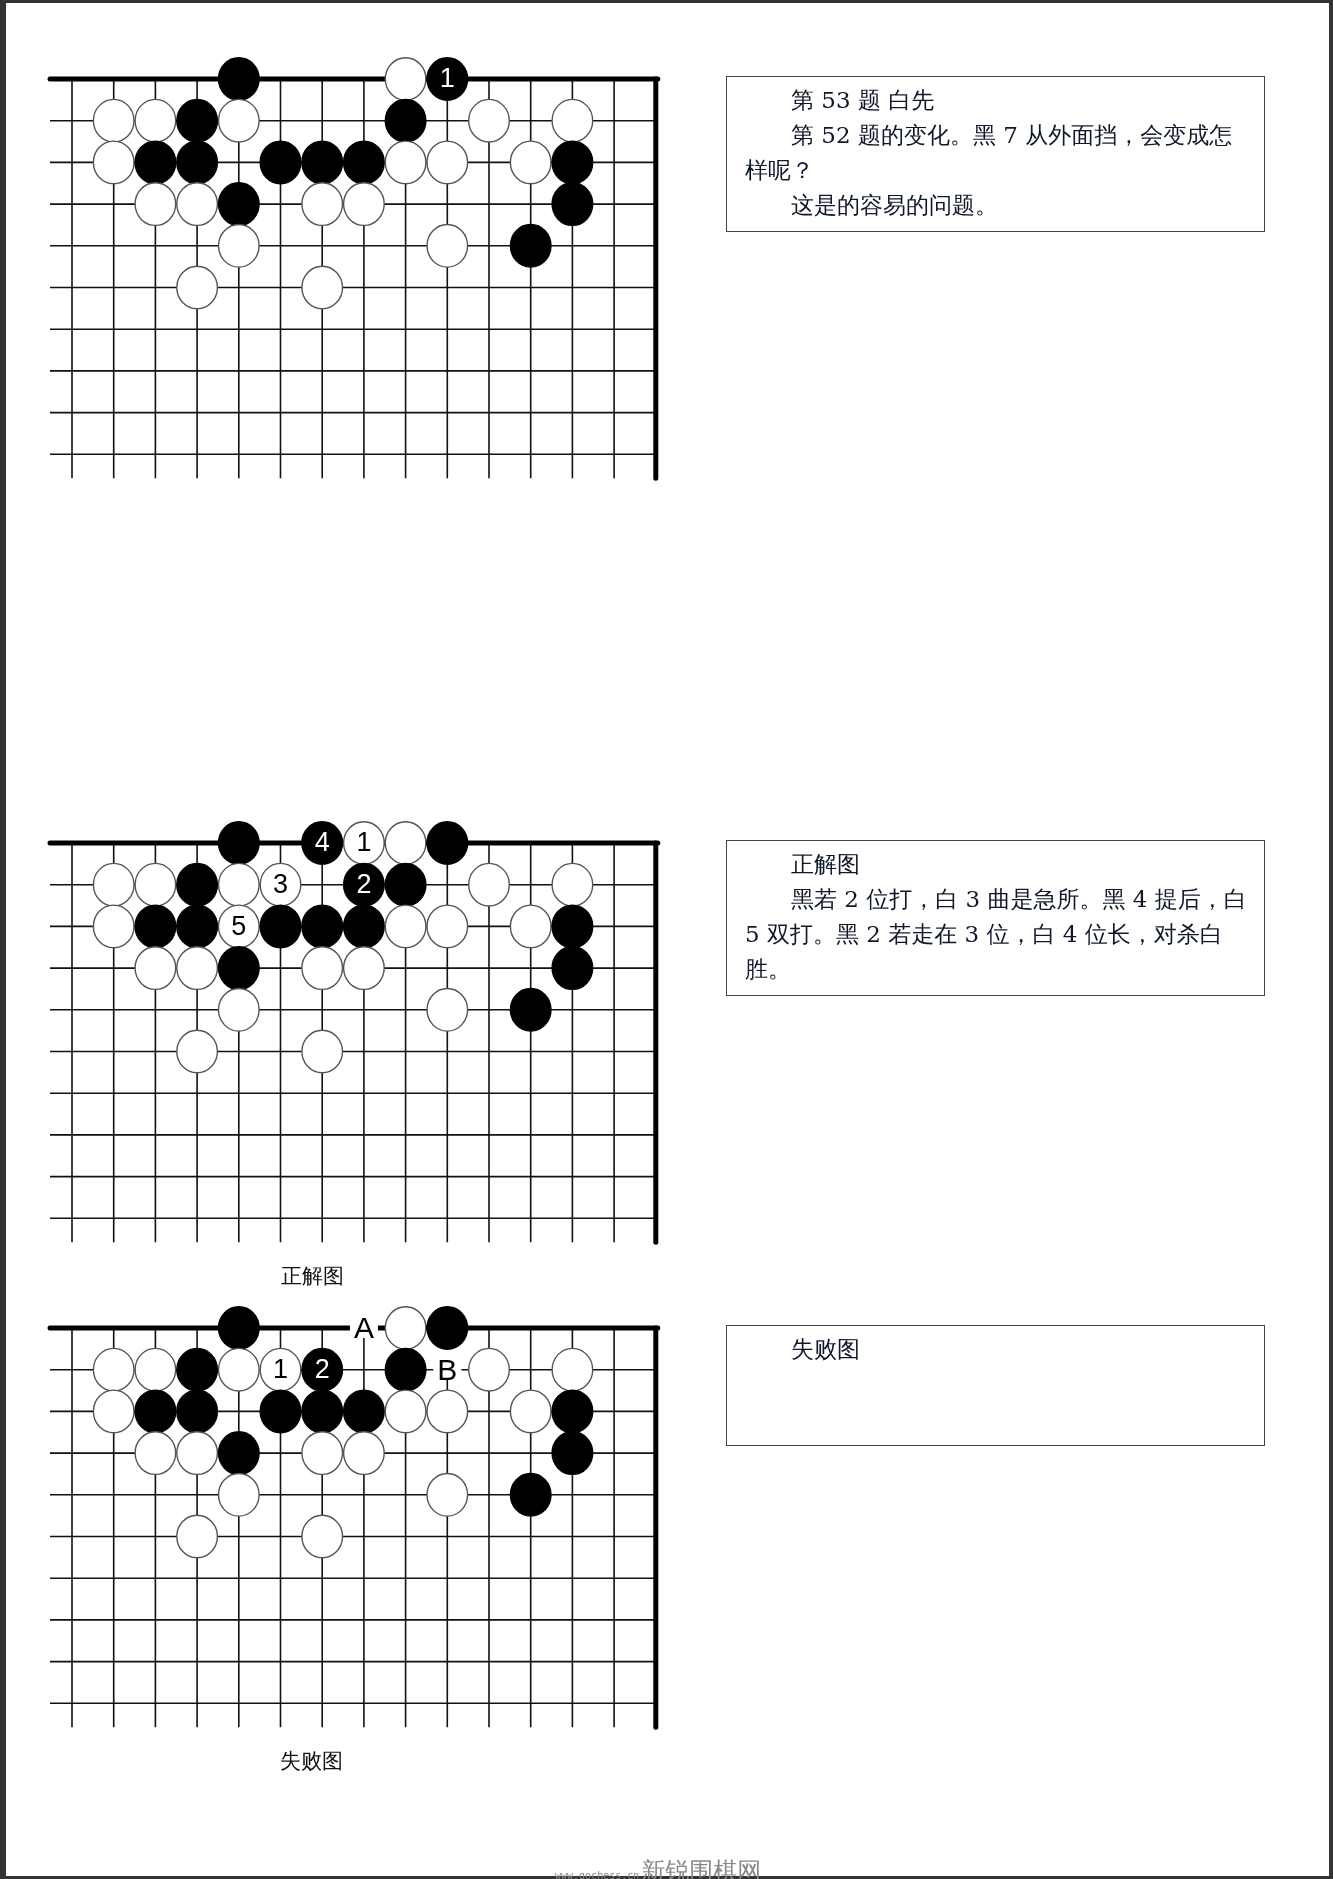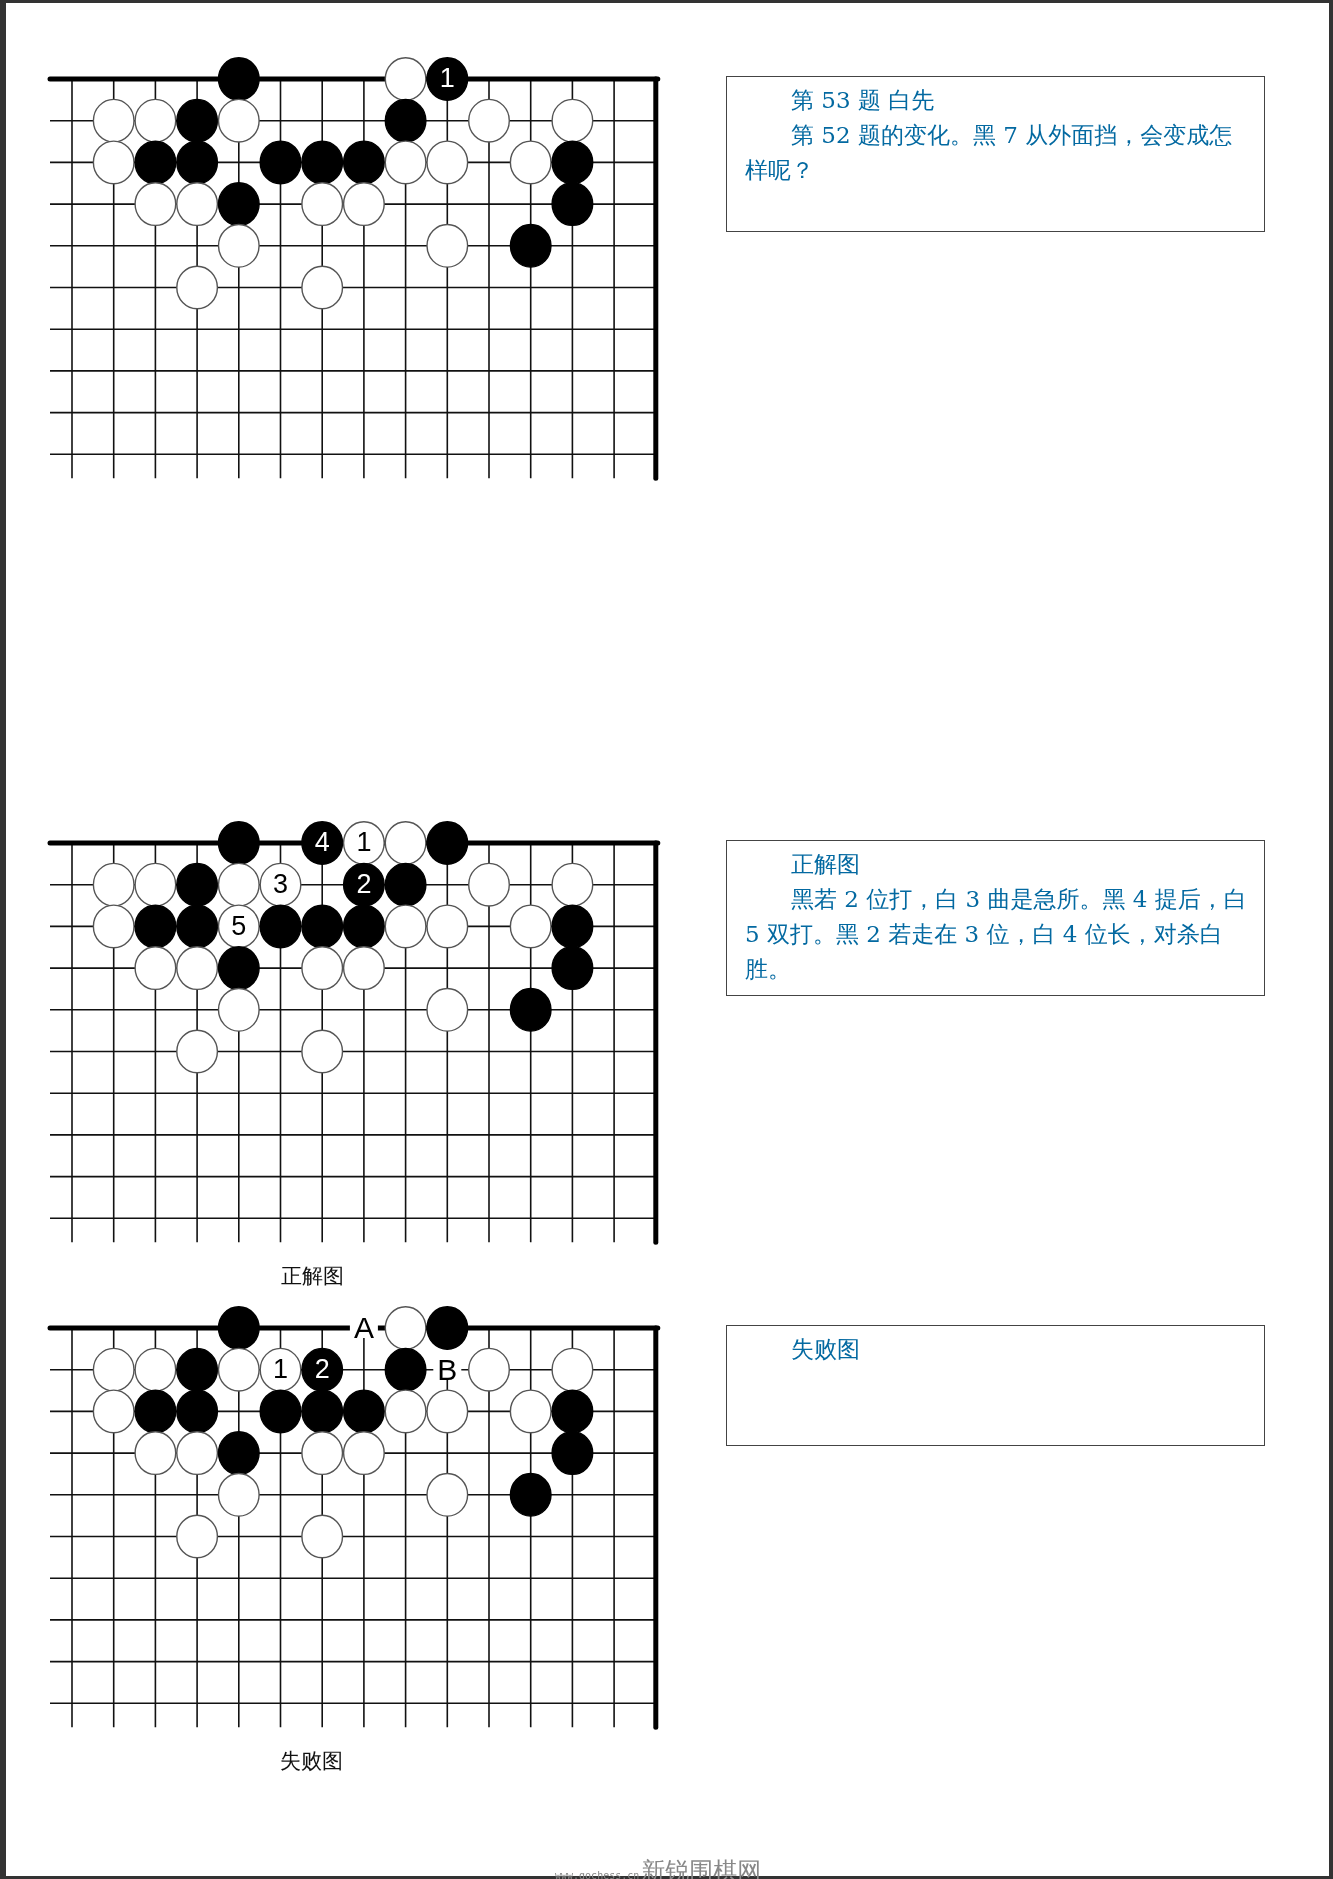--- a/index.html
+++ b/index.html
@@ -15,21 +15,21 @@
     border-right: 4px solid #333; border-bottom: 3px solid #333;
     pointer-events: none;
   }
   .board { position: absolute; left: 0; width: 700px; height: 460px; }
   .board svg { position: absolute; left: 0; top: 0; overflow: visible; }
   .text-box {
     position: absolute; left: 726px; width: 539px;
     box-sizing: border-box;
     border: 1.5px solid #444;
     padding: 6px 16px 8px 18px;
-    font-size: 23px; line-height: 35px; color: #0369a1;
+    font-size: 23px; line-height: 35px; color: #0f172a;
   }
   .text-box p { margin: 0; text-indent: 46px; }
   .text-box p.title { }
   .caption {
     position: absolute; font-size: 21px; color: #111;
     font-family: "DejaVu Sans", "Liberation Sans", sans-serif;
   }
   .footer {
     position: absolute; left: 555px; top: 1855px; font-size: 15px; color: #888;
     white-space: nowrap;
@@ -163,20 +163,21 @@
         <ellipse cx="197.10000000000002" cy="287.5" rx="20.3" ry="21.3" fill="#fff" stroke="#555" stroke-width="1.4"></ellipse>
       </g>
       <g>
         <ellipse cx="322.20000000000005" cy="287.5" rx="20.3" ry="21.3" fill="#fff" stroke="#555" stroke-width="1.4"></ellipse>
       </g>
     </svg>
   </div>
 <div class="text-box" style="top: 76px; height: 156px;">
   <p class="title">第 53 题  白先</p>
   <p>第 52 题的变化。黑 7 从外面挡，会变成怎样呢？</p>
+  <p>这是的容易的问题。</p>
 </div>
 
 <div class="board" style="top: 803px; height: 480px;">
     <svg width="700" height="480" viewBox="0 803 700 480">
       <g>
         <line x1="50" y1="884.7" x2="655.8000000000001" y2="884.7" stroke="#111" stroke-width="1.6"></line>
         <line x1="50" y1="926.4" x2="655.8000000000001" y2="926.4" stroke="#111" stroke-width="1.6"></line>
         <line x1="50" y1="968.1" x2="655.8000000000001" y2="968.1" stroke="#111" stroke-width="1.6"></line>
         <line x1="50" y1="1009.8" x2="655.8000000000001" y2="1009.8" stroke="#111" stroke-width="1.6"></line>
         <line x1="50" y1="1051.5" x2="655.8000000000001" y2="1051.5" stroke="#111" stroke-width="1.6"></line>

